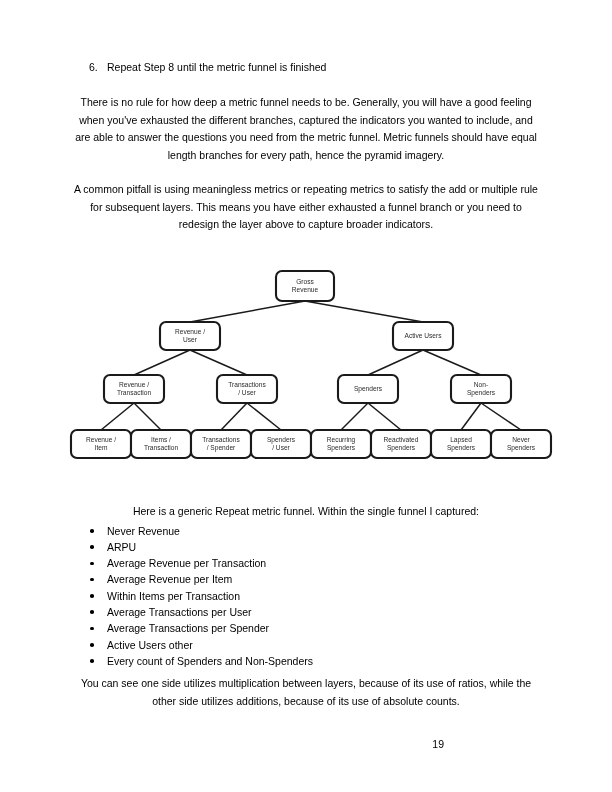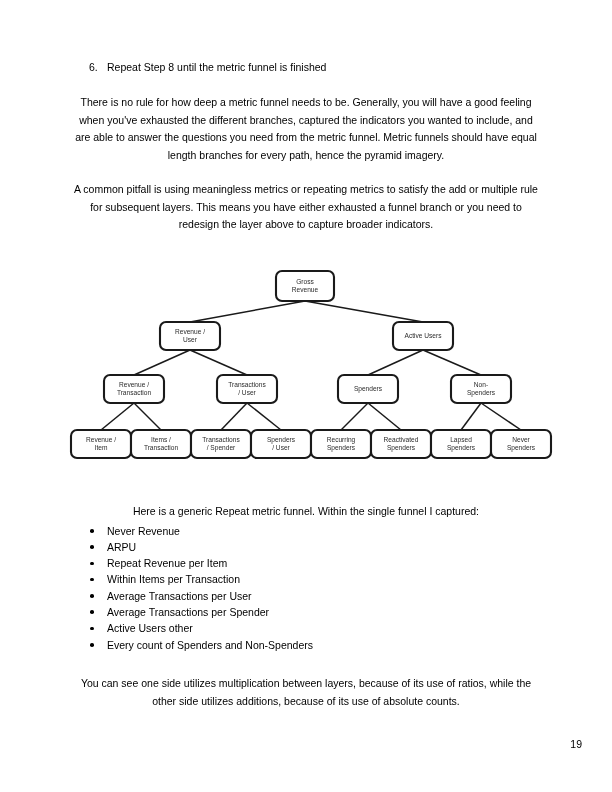--- a/index.html
+++ b/index.html
@@ -97,21 +97,21 @@
     fill: #2b2b2b;
     text-anchor: middle;
     dominant-baseline: middle;
   }
 
   
   .page-number {
     position: absolute;
     left: 0;
     top: 738px;
-    width: 582px;
+    width: 444px;
     text-align: right;
     font-size: 10.5px;
     color: #000;
   }
 </style>
 </head>
 <body>
 
 <div class="page">
 
@@ -224,21 +224,22 @@
     </svg>
   </div>
 
   <div class="content" style="top:503px;">
 
     <p class="para tight">Here is a generic Repeat metric funnel. Within the single funnel I captured:</p>
 
     <ul class="bullets" id="bullet-list">
         <li><span class="dot"></span><span>Never Revenue</span></li>
         <li><span class="dot"></span><span>ARPU</span></li>
-        <li><span class="dot"></span><span>Repeat Revenue per Item</span></li>
+        <li><span class="dot"></span><span>Average Revenue per Transaction</span></li>
+        <li><span class="dot"></span><span>Average Revenue per Item</span></li>
         <li><span class="dot"></span><span>Within Items per Transaction</span></li>
         <li><span class="dot"></span><span>Average Transactions per User</span></li>
         <li><span class="dot"></span><span>Average Transactions per Spender</span></li>
         <li><span class="dot"></span><span>Active Users other</span></li>
         <li><span class="dot"></span><span>Every count of Spenders and Non-Spenders</span></li>
       </ul>
 
   </div>
 
   <div class="content" style="top:675px;">

